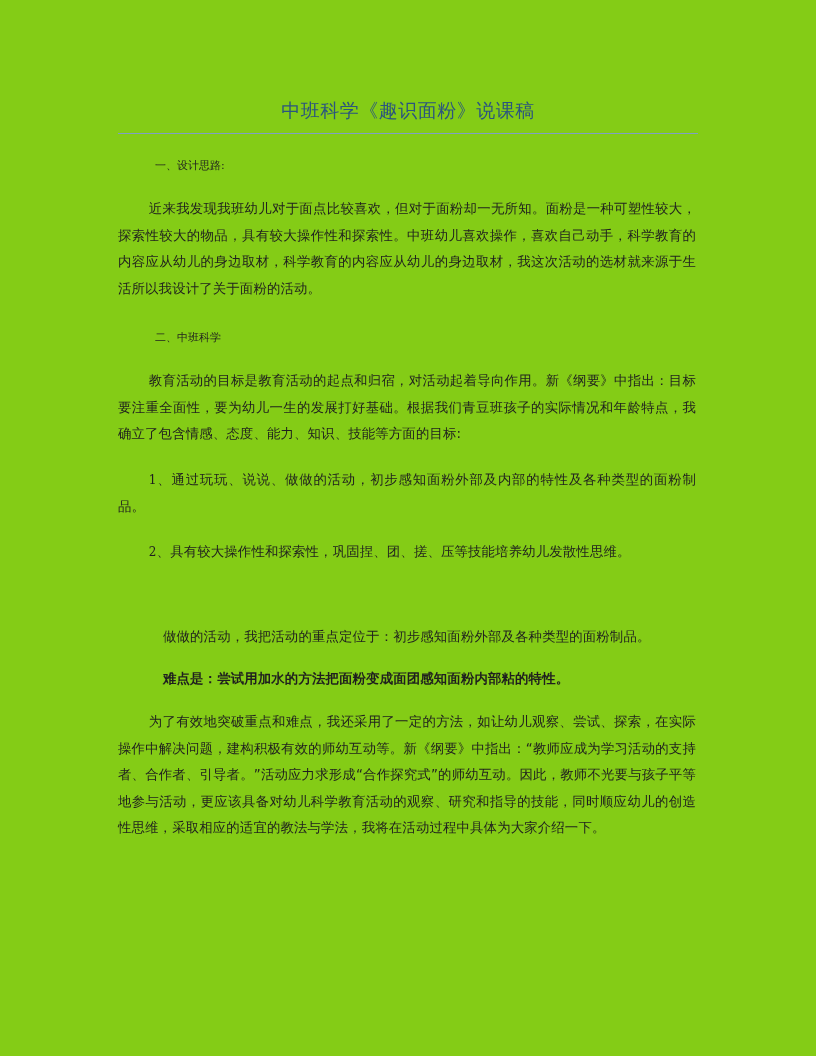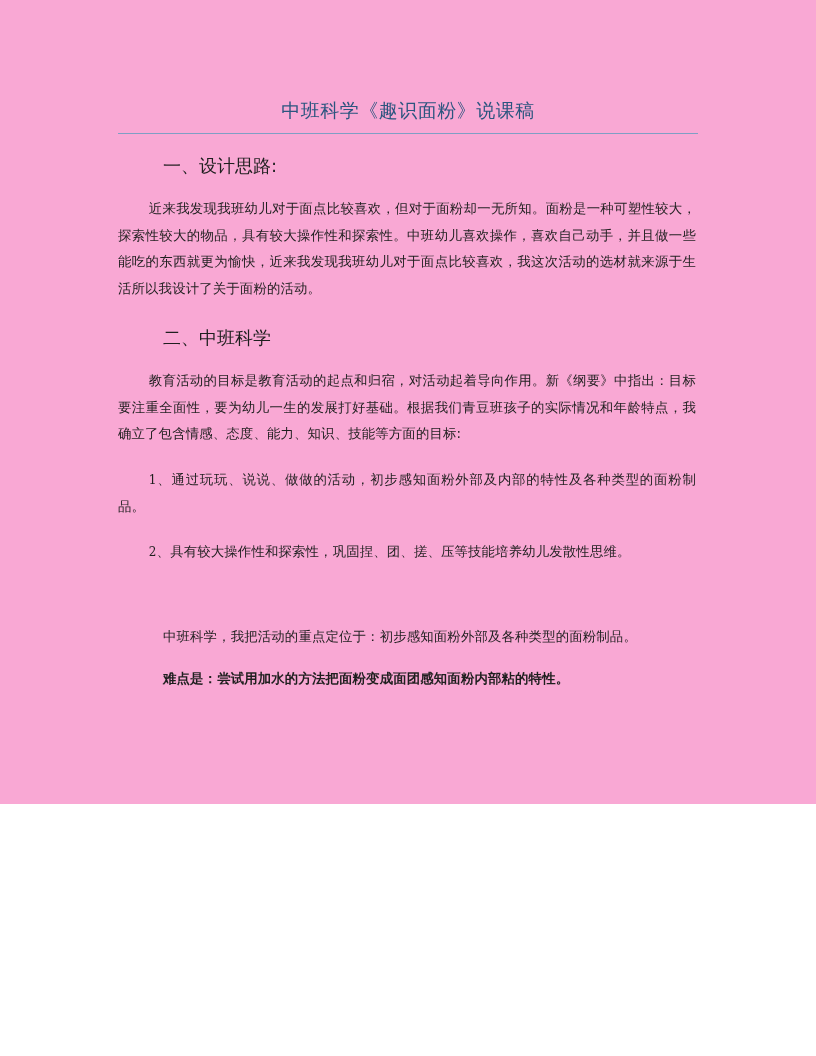--- a/index.html
+++ b/index.html
@@ -13,22 +13,22 @@
       position: relative;
       overflow: hidden;
       font-family: "DejaVu Sans", "Liberation Sans", sans-serif;
       color: #1a1a1a;
     }
     .page {
       position: absolute;
       left: 0;
       top: 0;
       width: 816px;
-      height: 804px;
-      background: #f9a8d4;
+      height: 1056px;
+      background: #84cc16;
     }
     .title {
       position: absolute;
       left: 118px;
       width: 580px;
       top: 96px;
       text-align: center;
       font-size: 19px;
       line-height: 28px;
       color: #2b557f;
@@ -50,53 +50,54 @@
       line-height: 26.5px;
       color: #1f1f1f;
       text-align: justify;
       letter-spacing: 0.15px;
     }
     .indent {
       text-indent: 2.3em;
     }
     .heading {
       position: absolute;
-      left: 163px;
-      font-size: 18px;
+      left: 155px;
+      font-size: 11px;
       line-height: 26px;
       color: #1f1f1f;
     }
     .num {
       font-family: "DejaVu Serif", "Liberation Serif", serif;
       font-size: 12px;
     }
   </style>
 </head>
 <body>
 
 <div class="page">
 
   <div class="title">中班科学《趣识面粉》说课稿</div>
   <div class="title-rule"></div>
 
   <div class="heading" style="top:153px;">一、设计思路:</div>
 
-  <div class="body-text indent" style="top:196px;">近来我发现我班幼儿对于面点比较喜欢，但对于面粉却一无所知。面粉是一种可塑性较大，探索性较大的物品，具有较大操作性和探索性。中班幼儿喜欢操作，喜欢自己动手，并且做一些能吃的东西就更为愉快，近来我发现我班幼儿对于面点比较喜欢，我这次活动的选材就来源于生活所以我设计了关于面粉的活动。</div>
+  <div class="body-text indent" style="top:196px;">近来我发现我班幼儿对于面点比较喜欢，但对于面粉却一无所知。面粉是一种可塑性较大，探索性较大的物品，具有较大操作性和探索性。中班幼儿喜欢操作，喜欢自己动手，科学教育的内容应从幼儿的身边取材，科学教育的内容应从幼儿的身边取材，我这次活动的选材就来源于生活所以我设计了关于面粉的活动。</div>
 
   <div class="heading" style="top:325px;">二、中班科学</div>
 
   <div class="body-text indent" style="top:368px;">教育活动的目标是教育活动的起点和归宿，对活动起着导向作用。新《纲要》中指出：目标要注重全面性，要为幼儿一生的发展打好基础。根据我们青豆班孩子的实际情况和年龄特点，我确立了包含情感、态度、能力、知识、技能等方面的目标:</div>
 
   <div class="body-text indent" style="top:467px;">
     <span class="num">1</span><span>、通过玩玩、说说、做做的活动，初步感知面粉外部及内部的特性及各种类型的面粉制品。</span>
   </div>
 
   <div class="body-text indent" style="top:539px;">
     <span class="num">2</span><span>、具有较大操作性和探索性，巩固捏、团、搓、压等技能培养幼儿发散性思维。</span>
   </div>
 
 
-  <div class="body-text" style="top:624px; left:163px; width:540px;">中班科学，我把活动的重点定位于：初步感知面粉外部及各种类型的面粉制品。</div>
+  <div class="body-text" style="top:624px; left:163px; width:540px;">做做的活动，我把活动的重点定位于：初步感知面粉外部及各种类型的面粉制品。</div>
 
   <div class="body-text" style="top:666px; left:163px; width:540px;font-weight:bold;">难点是：尝试用加水的方法把面粉变成面团感知面粉内部粘的特性。</div>
 
+  <div class="body-text indent" style="top:709px;">为了有效地突破重点和难点，我还采用了一定的方法，如让幼儿观察、尝试、探索，在实际操作中解决问题，建构积极有效的师幼互动等。新《纲要》中指出：“教师应成为学习活动的支持者、合作者、引导者。”活动应力求形成“合作探究式”的师幼互动。因此，教师不光要与孩子平等地参与活动，更应该具备对幼儿科学教育活动的观察、研究和指导的技能，同时顺应幼儿的创造性思维，采取相应的适宜的教法与学法，我将在活动过程中具体为大家介绍一下。</div>
 
 </div>
 
 </body></html>

